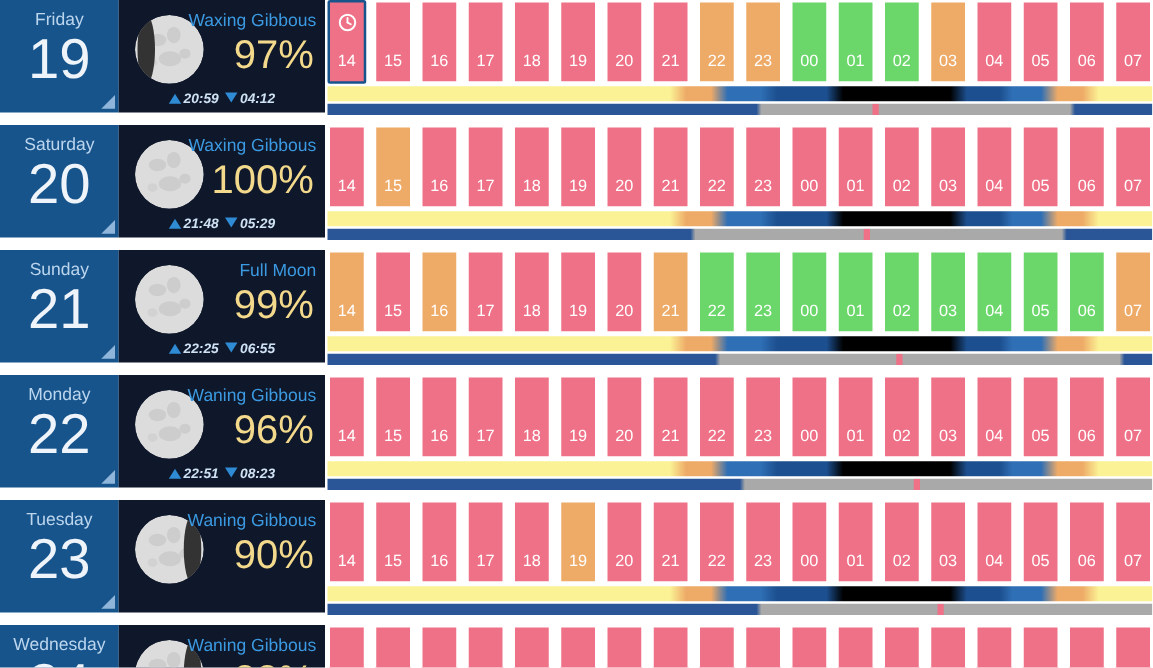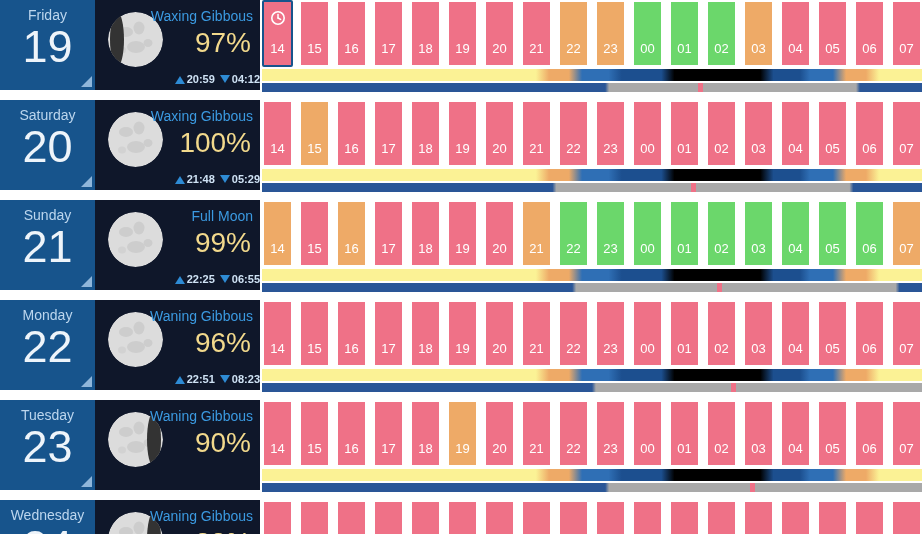--- a/index.html
+++ b/index.html
@@ -68,33 +68,34 @@
   .moon-phase-name {
     position: absolute;
     right: 7px; top: 8px;
     font-size: 14px;
     color: #3b9ae1;
     white-space: nowrap;
   }
   .moon-illum {
     position: absolute;
     right: 9px; top: 24px;
-    font-size: 28px;
+    font-size: 32px;
     color: #f2d98c;
     line-height: 38px;
     white-space: nowrap;
   }
   .moon-times {
     position: absolute;
     left: 0; right: 0; bottom: 5px;
-    text-align: right;
+    text-align: center;
     font-size: 11px;
     font-weight: bold;
     color: #cfe2f4;
     white-space: nowrap;
+    font-style: italic;
   }
   .moon-times .tri-up {
     display: inline-block;
     width: 0; height: 0;
     border-left: 5px solid transparent;
     border-right: 5px solid transparent;
     border-bottom: 8px solid #2e8bd4;
     vertical-align: -1px;
     margin-right: 2px;
   }

